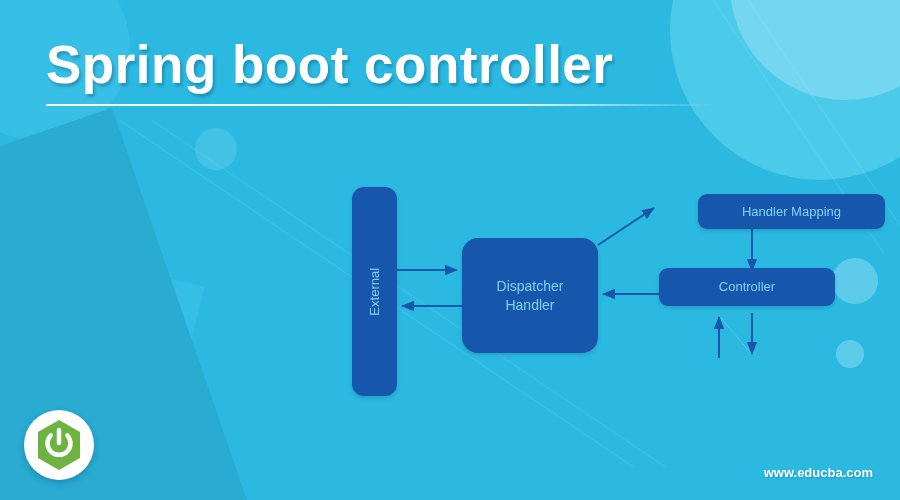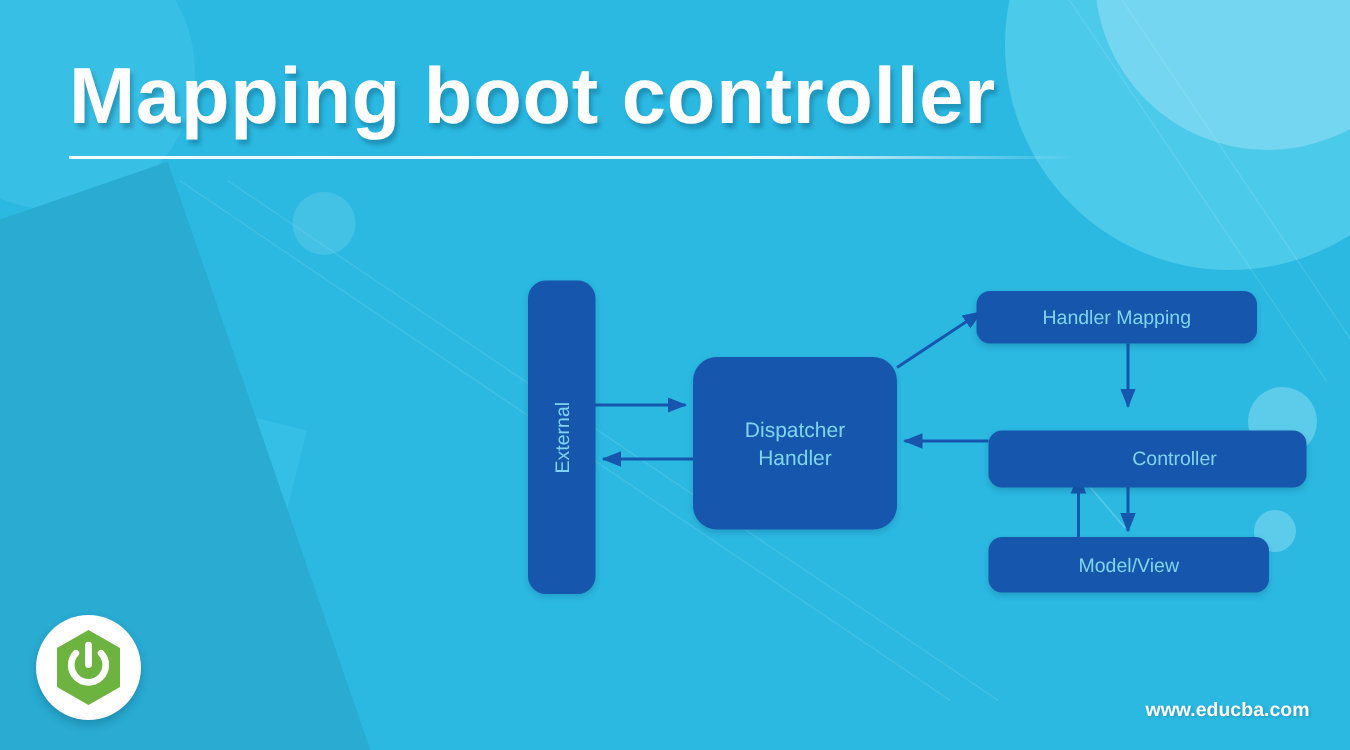--- a/index.html
+++ b/index.html
@@ -133,22 +133,22 @@
     transform: rotate(-90deg);
     white-space: nowrap;
     font-size: 13px;
   }
   .node.dispatcher {
     left: 462px; top: 238px;
     width: 136px; height: 115px;
     border-radius: 16px;
     font-size: 14px;
   }
-  .node.handler { left: 651px; top: 194px; width: 187px; height: 35px; }
-  .node.controller { left: 659px; top: 287px; width: 176px; height: 38px; padding-left: 36px; }
+  .node.handler { left: 698px; top: 194px; width: 187px; height: 35px; }
+  .node.controller { left: 659px; top: 268px; width: 176px; height: 38px; }
   .node.modelview { left: 659px; top: 358px; width: 187px; height: 37px; }
 
   .arrow-svg { position: absolute; inset: 0; pointer-events: none; }
 
   
   .logo {
     position: absolute;
     left: 24px;
     top: 410px;
     width: 70px;
@@ -185,21 +185,21 @@
     <div class="poly-bottomleft"></div>
     <div class="streak a"></div>
     <div class="streak b"></div>
     <div class="streak c"></div>
     <div class="streak d"></div>
     <div class="dot d1"></div>
     <div class="dot d2"></div>
     <div class="dot d3"></div>
   </div>
 
-  <div class="title">Mapping boot controller</div>
+  <div class="title">Spring boot controller</div>
   <div class="title-rule"></div>
 
   <div class="diagram">
 
     <svg class="arrow-svg" width="900" height="500" viewBox="0 0 900 500">
       <defs>
         <marker id="ah" markerWidth="7" markerHeight="7" refX="6" refY="3.0" orient="auto" markerUnits="strokeWidth">
           <path d="M0,0.4 L6.5,3.0 L0,5.6 z" fill="#1657ad"></path>
         </marker>
       </defs>
@@ -233,23 +233,20 @@
     </div>
 
     <div class="node handler">
       <span>Handler Mapping</span>
     </div>
 
     <div class="node controller">
       <span>Controller</span>
     </div>
 
-    <div class="node modelview">
-      <span>Model/View</span>
-    </div>
   </div>
 
   <div class="logo">
     <svg width="56" height="56" viewBox="0 0 56 56">
       <polygon points="28,3 49,15 49,41 28,53 7,41 7,15" fill="#6db33f"></polygon>
       <path d="M28,13 L28,26" stroke="#ffffff" stroke-width="4.5" stroke-linecap="round" fill="none"></path>
       <path d="M19.6,18.5 a11.5,11.5 0 1,0 16.8,0" stroke="#ffffff" stroke-width="4.5" stroke-linecap="round" fill="none"></path>
     </svg>
   </div>
 

